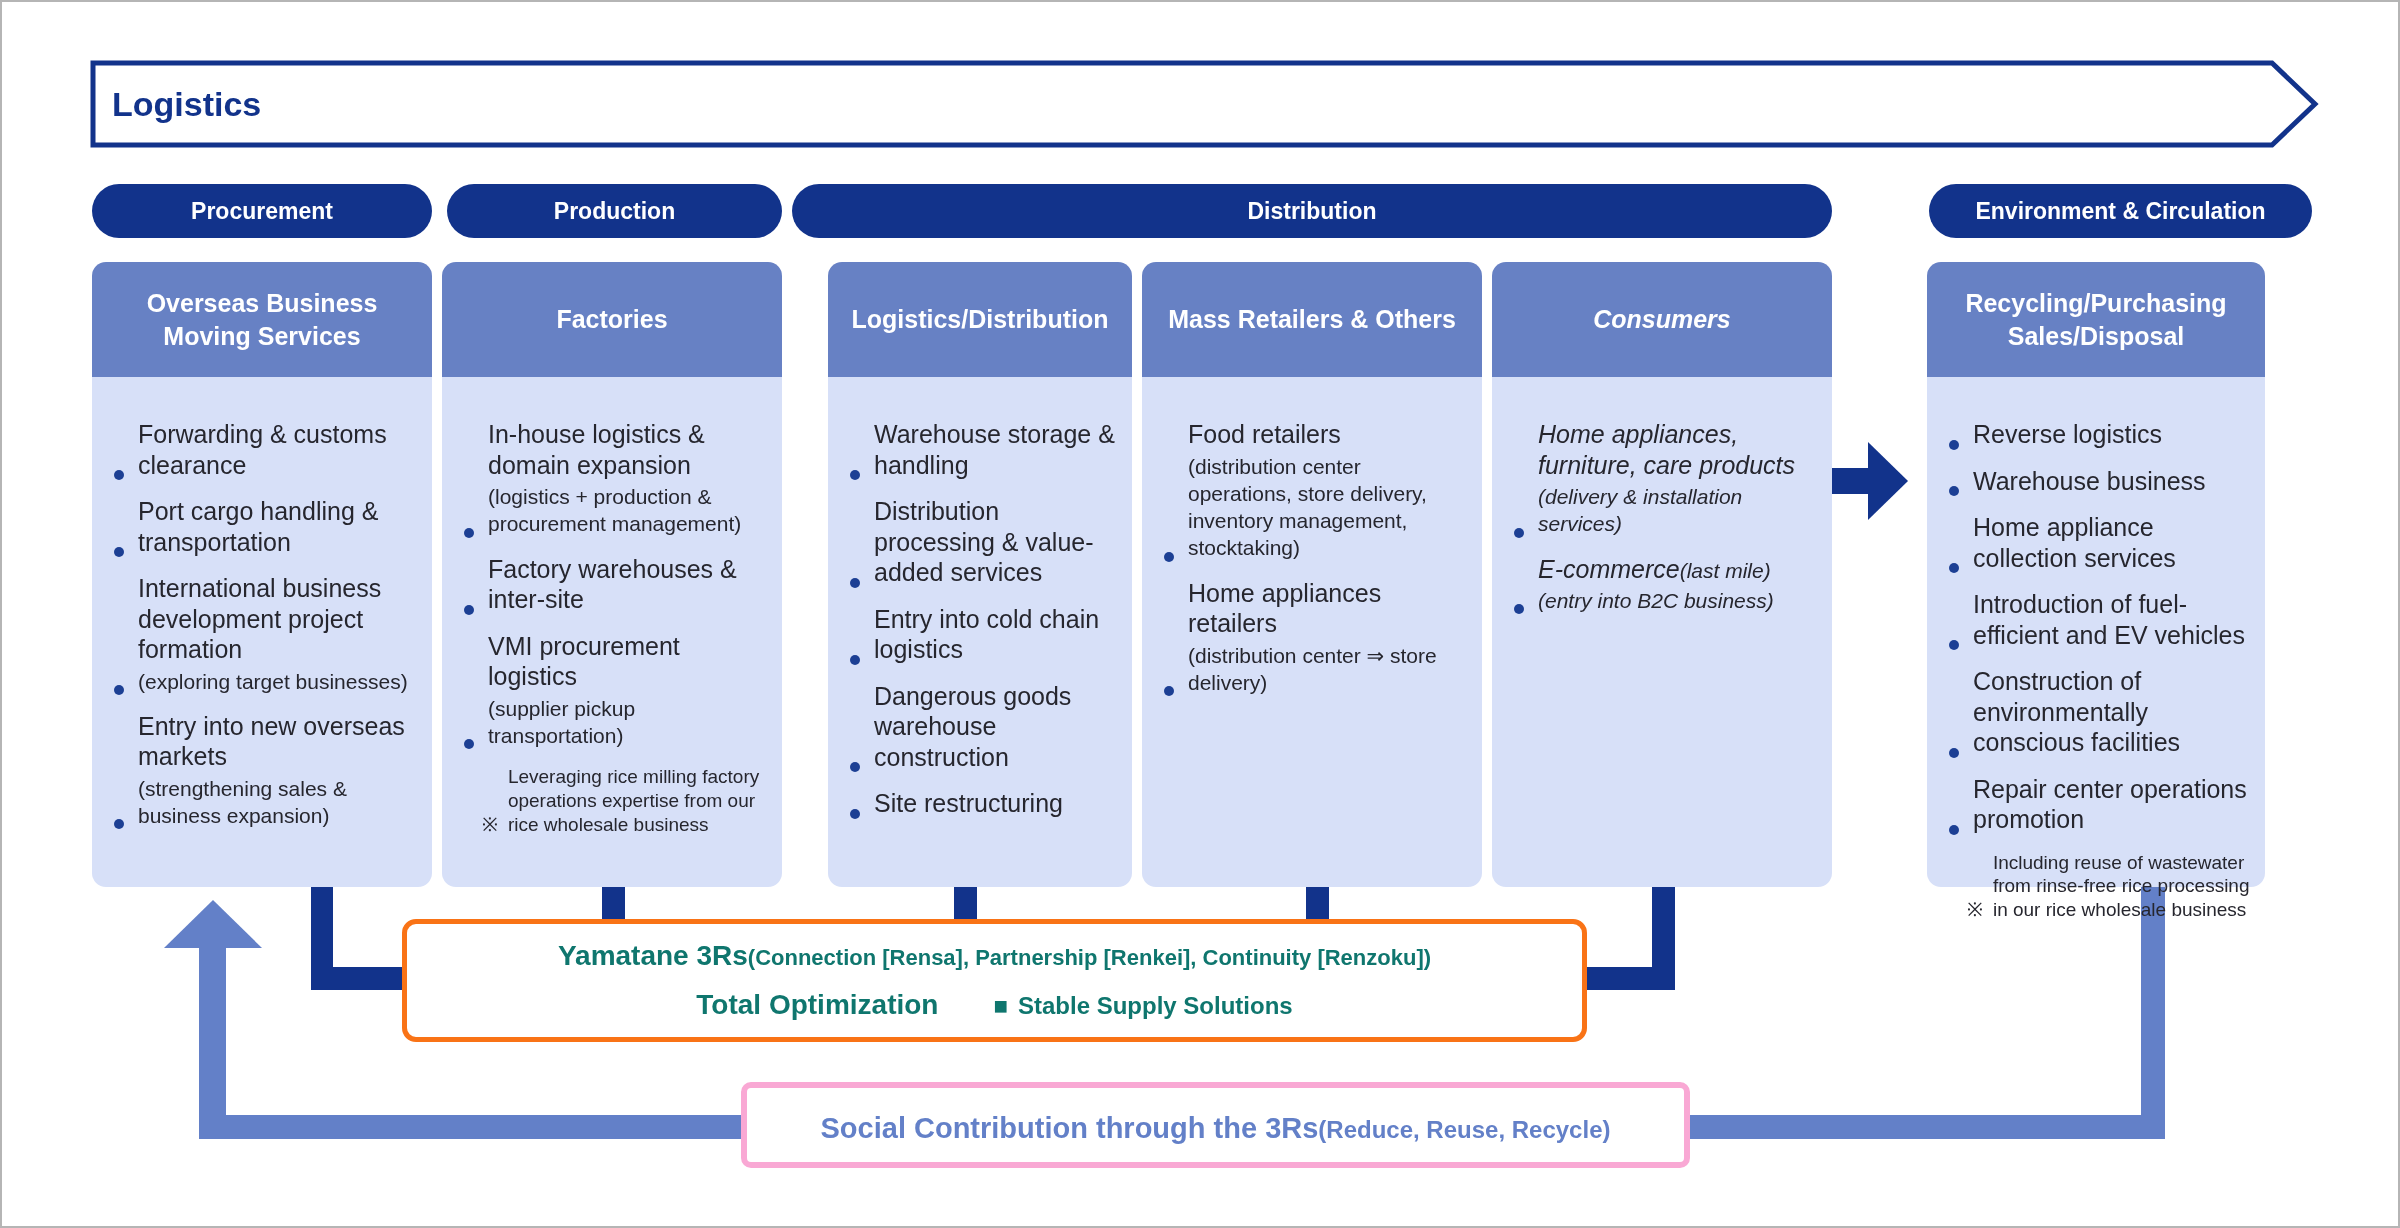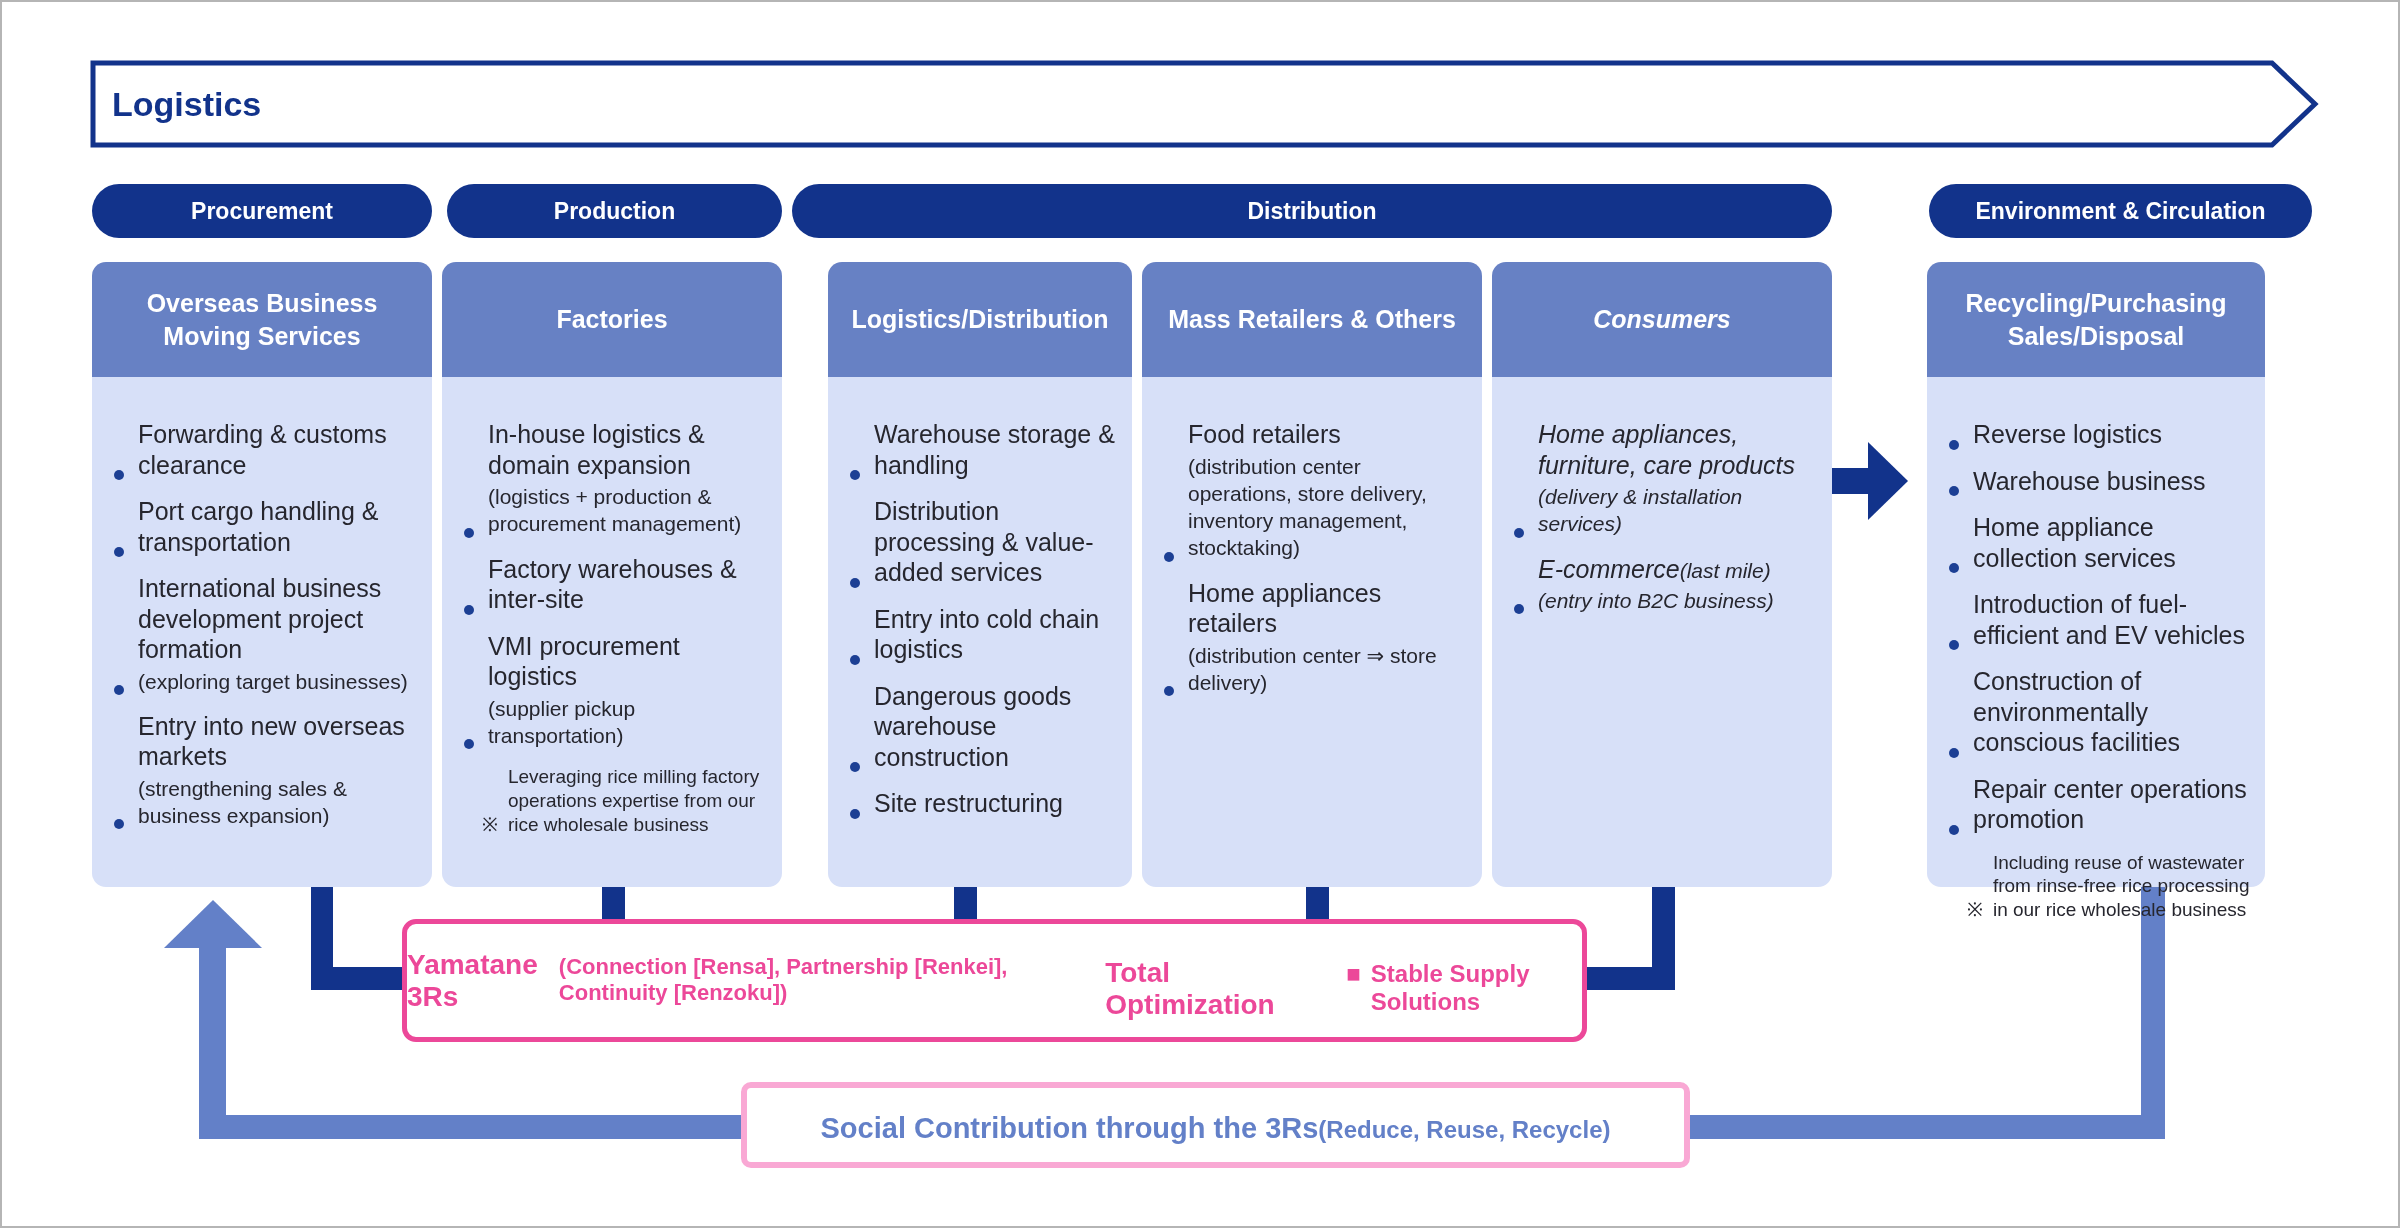--- a/index.html
+++ b/index.html
@@ -60,22 +60,22 @@
   
   .pw{position:absolute;background:#6380C8;z-index:0;}
   #loop-bottom{left:197px;top:1113px;width:1966px;height:24px;}
   #loop-right-v{left:2139px;top:885px;width:24px;height:252px;}
   #loop-left-v{left:197px;top:944px;width:27px;height:193px;}
   #up-arrow-head{position:absolute;left:162px;top:898px;width:0;height:0;z-index:0;
     border-left:49px solid transparent;border-right:49px solid transparent;border-bottom:48px solid #6380C8;}
 
   
   #yamatane-box{position:absolute;left:400px;top:917px;width:1185px;height:123px;background:#fff;
-    border:5px solid #ec4899;border-radius:14px;z-index:2;display:flex;flex-direction:row;
-    align-items:center;justify-content:center;color:#ec4899;}
+    border:5px solid #f97316;border-radius:14px;z-index:2;display:flex;flex-direction:column;
+    align-items:center;justify-content:center;color:#0f766e;}
   #yamatane-line1{display:flex;align-items:baseline;}
   #yamatane-title{font-size:28px;font-weight:bold;}
   #yamatane-title-sub{font-size:22px;font-weight:bold;}
   #yamatane-line2{display:flex;align-items:baseline;margin-top:8px;}
   #yamatane-left{font-size:28px;font-weight:bold;}
   #yamatane-square{font-size:24px;font-weight:bold;margin-left:55px;margin-right:10px;}
   #yamatane-right{font-size:24px;font-weight:bold;margin-top:12px;}
 
   
   #social-box{position:absolute;left:739px;top:1080px;width:949px;height:86px;background:#fff;

